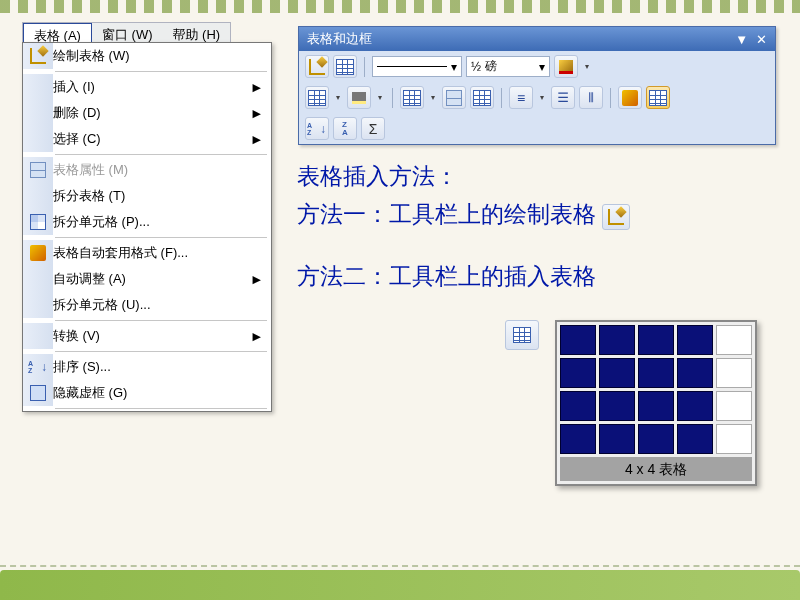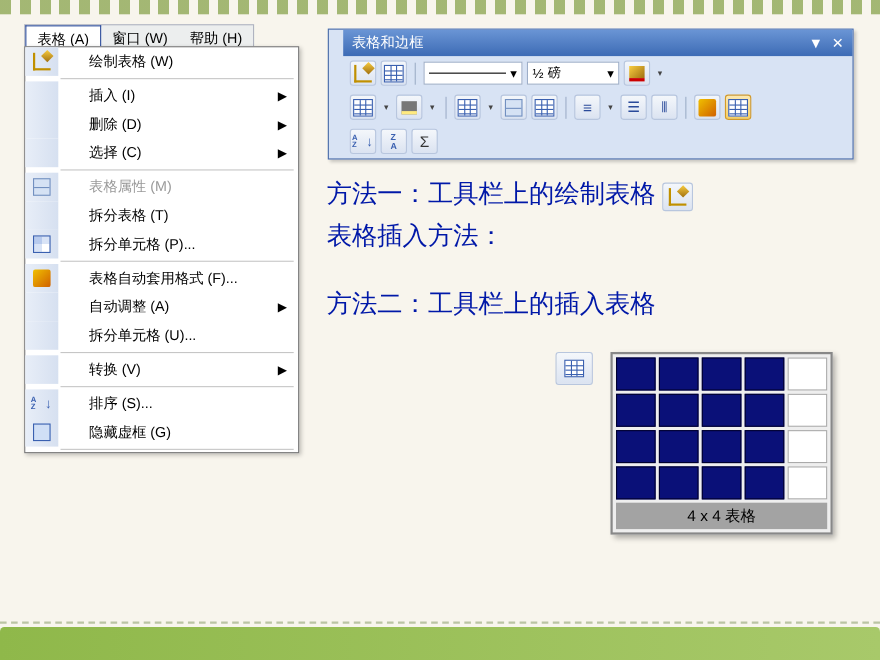--- a/index.html
+++ b/index.html
@@ -12,40 +12,40 @@
 
     
     .menubar { position: absolute; top: 22px; left: 22px; display: flex; border: 1px solid #b0b3c0; background: #eceeee; font-size: 13px; }
     .menubar .item { padding: 3px 10px; }
     .menubar .item.active { background: #ffffff; border: 1px solid #2a4a9a; border-bottom: none; }
 
     
     .dropdown { position: absolute; top: 42px; left: 22px; width: 250px; background: #fff; border: 1px solid #777; box-shadow: 2px 2px 4px rgba(0,0,0,0.25); font-size: 13px; }
     .dropdown .row { display: flex; align-items: center; height: 26px; }
     .dropdown .iconcol { width: 30px; height: 100%; background: linear-gradient(90deg, #e8eef8, #d6e0f0); display: flex; align-items: center; justify-content: center; }
-    .dropdown .label { flex: 1; padding-left: 28px; color: #000; position: relative; }
+    .dropdown .label { flex: 1; padding-left: 0; color: #000; position: relative; }
     .dropdown .label.disabled { color: #999; }
     .dropdown .arrow { margin-right: 10px; font-size: 11px; }
     .dropdown .sep { height: 1px; margin: 2px 4px 2px 32px; background: #c6c6c6; }
 
     
     .ic { width: 16px; height: 16px; display: inline-block; }
     .ic-draw { border-left: 2px solid #c09000; border-bottom: 2px solid #c09000; position: relative; }
     .ic-draw::after { content: ""; position: absolute; right: -1px; top: -1px; width: 8px; height: 8px; background: linear-gradient(135deg, #f8cc40, #a07010); transform: rotate(45deg); }
     .ic-merge { border: 1px solid #7290c0; background: #d5e2f4; position: relative; }
     .ic-merge::before { content:""; position: absolute; left: 0; right: 0; top: 50%; border-top: 1px solid #7290c0; }
     .ic-table { border: 1px solid #3a60b0; background: linear-gradient(#d8e3f6 50%, #fff 50%), linear-gradient(90deg, #d8e3f6 50%, transparent 50%); background-blend-mode: multiply; position: relative; }
     .ic-autofmt { background: linear-gradient(135deg, #f0c000, #d06000); border-radius: 2px; }
     .ic-sort { position: relative; }
     .ic-sort::before { content: "A\a Z"; white-space: pre; font-size: 7px; line-height: 7px; color: #3a60b0; position: absolute; left: -2px; top: 1px; font-weight: bold; }
     .ic-sort::after { content: "↓"; font-size: 12px; color: #3a60b0; position: absolute; right: -1px; top: 1px; }
     .ic-gridhide { border: 1px solid #3a60b0; background: #d0dff6; }
 
     
-    .floatbar { position: absolute; top: 26px; left: 298px; width: 478px; border: 1px solid #4a6ba8; background: #d8e3f4; box-shadow: 2px 2px 3px rgba(0,0,0,0.2); padding-left: 13px; }
+    .floatbar { position: absolute; top: 26px; left: 298px; width: 478px; border: 1px solid #4a6ba8; background: #d8e3f4; box-shadow: 2px 2px 3px rgba(0,0,0,0.2); }
     .floatbar .titlebar { background: linear-gradient(#6a95d5, #3d6bb5); color: #fff; padding: 3px 8px; font-size: 13px; display: flex; align-items: center; }
     .floatbar .titlebar .spacer { flex: 1; }
     .floatbar .titlebar .btn { color: #fff; font-size: 13px; margin-left: 8px; }
     .floatbar .trow { display: flex; align-items: center; padding: 4px 6px; gap: 4px; flex-wrap: wrap; }
     .tbtn { width: 24px; height: 23px; border: 1px solid transparent; display: flex; align-items: center; justify-content: center; background: linear-gradient(#f4f7fb, #dbe3f1); border-color: #b8c6de; border-radius: 3px; font-size: 12px; }
     .tbtn.accent { background: linear-gradient(#fbe8b1, #f7cf63); border-color: #d29a2a; }
     .tdd { width: 10px; font-size: 8px; display: flex; align-items: center; justify-content: center; color: #444; }
     .tsel { height: 21px; border: 1px solid #9daec8; background: #fff; font-size: 12px; display: flex; align-items: center; padding: 0 4px; gap: 4px; }
     .vsep { width: 1px; height: 20px; background: #9daec8; margin: 0 3px; }
 
@@ -233,27 +233,27 @@
     <span class="tbtn">
         <span style="font-size:8px;line-height:8px;color:#3a60b0;font-weight:bold">Z<br>A</span>
       </span>
     <span class="tbtn">
         <span style="font-size:14px;color:#333">Σ</span>
       </span>
   </div>
 </div>
 
 <div class="instructions">
+  <div>表格插入方法：</div>
   <div>
     <span>方法一：工具栏上的绘制表格</span>
     <span class="iconbox">
         <span class="ic ic-draw"></span>
       </span>
   </div>
-  <div>表格插入方法：</div>
   <div style="height:24px"></div>
   <div>
     <span>方法二：工具栏上的插入表格</span>
   </div>
 </div>
 
 <div class="preview-wrap">
   <span class="preview-icon">
       <span class="tableicon"></span>
     </span>

